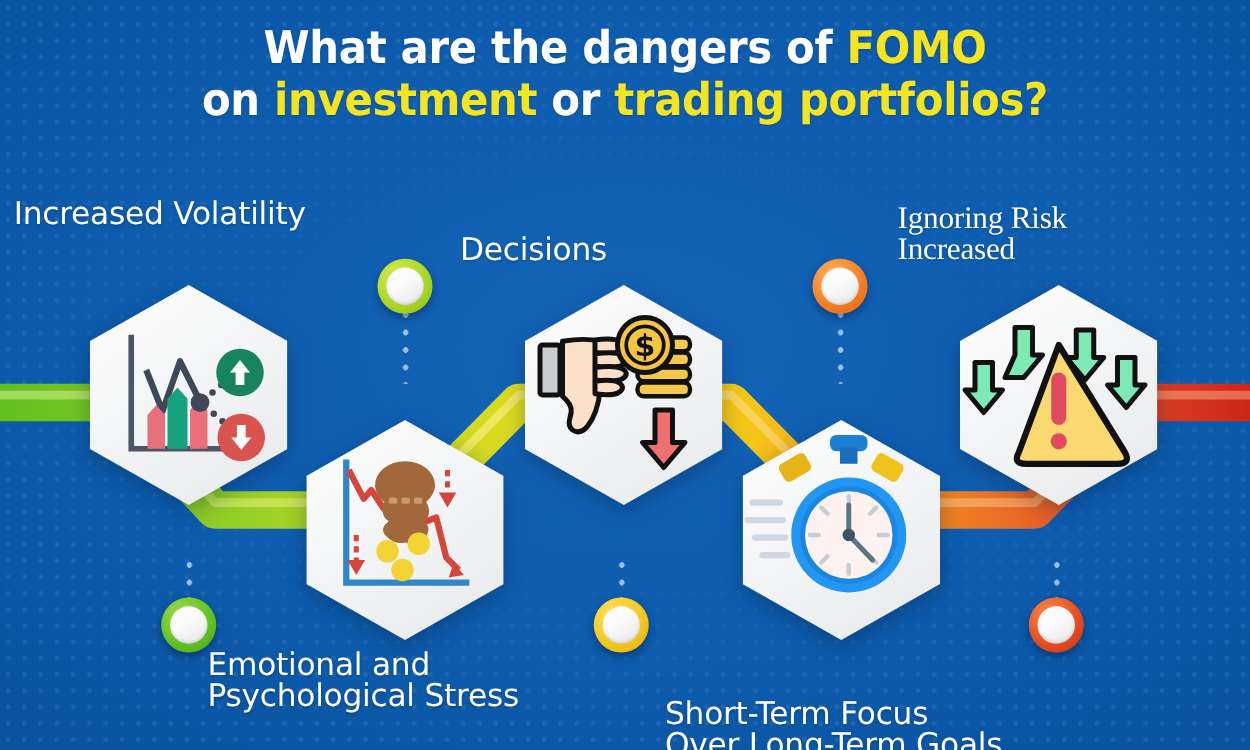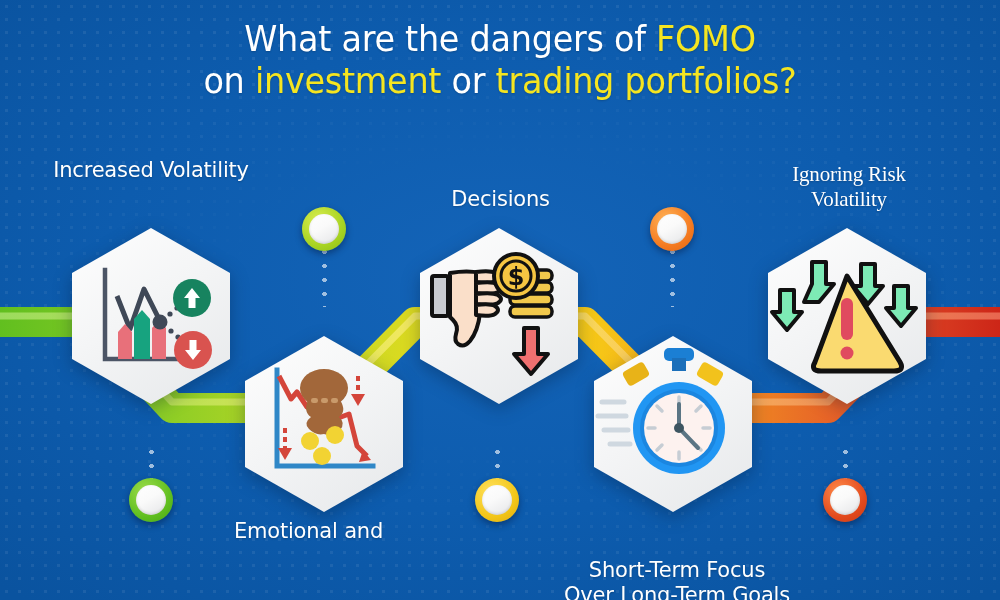--- a/index.html
+++ b/index.html
@@ -23,21 +23,21 @@
       radial-gradient(ellipse 560px 300px at 50% 50%, rgba(0,0,0,0) 45%, rgba(0,0,0,1) 92%);
     mask-image:
       radial-gradient(ellipse 560px 300px at 50% 50%, rgba(0,0,0,0) 45%, rgba(0,0,0,1) 92%);
   }
   
   .title{
     position:absolute; top:18px; left:0; width:100%;
     text-align:center;
     color:#ffffff;
     font-family:"DejaVu Sans", sans-serif;
-    font-weight:normal;
+    font-weight:bold;
     font-size:36px;
     line-height:42px;
     letter-spacing:-.3px;
     z-index:6;
     text-shadow:0 1px 2px rgba(0,0,0,.18);
   }
   .title .hl{ color:#f5e520; }
   .title .ln{ display:block; transform:scaleX(.93); }
   
   .ribbon{ position:absolute; left:0; top:0; width:1000px; height:600px; z-index:1; }
@@ -52,23 +52,23 @@
     background:linear-gradient(145deg,#fefefe 0%,#f4f5f6 45%,#e6e8ea 100%);
     clip-path:polygon(50% 0%, 100% 25.5%, 100% 74.5%, 50% 100%, 0% 74.5%, 0% 25.5%);
   }
   .hex svg{ position:absolute; inset:0; width:100%; height:100%; }
   .hex-up   { top:228px; }
   .hex-down { top:336px; }
   
   .lbl{
     position:absolute; z-index:5;
     color:#ffffff;
-    font-size:21px;
+    font-size:25px;
     line-height:25px;
-    text-align:center;
+    text-align:left;
     font-family:"DejaVu Sans", sans-serif;
     letter-spacing:-.2px;
     text-shadow:0 1px 2px rgba(0,0,0,.22);
   }
   
   .marker{
     position:absolute; z-index:5;
     width:44px; height:44px; border-radius:50%;
     display:flex; align-items:center; justify-content:center;
     box-shadow:0 3px 7px rgba(0,10,40,.40);
@@ -190,20 +190,21 @@
     <g stroke="#d4453a" stroke-width="4" fill="#d4453a">
       <path d="M40 92 L40 112" stroke-dasharray="5 4"></path>
       <path d="M40 124 L33 112 L47 112 Z" stroke="none"></path>
       <path d="M113 40 L113 58" stroke-dasharray="5 4"></path>
       <path d="M113 70 L106 58 L120 58 Z" stroke="none"></path>
     </g>
   </svg>
 </div>
 <div class="lbl" style="left:166px; top:519px; width:285px;">
   <span>Emotional and</span><br>
+  <span>Psychological Stress</span>
 </div>
 <div class="marker" style="left:302px; top:207px; background:radial-gradient(circle at 36% 30%, #d7ec4f, #a7d321 62%, #8cbb18 100%);">
   <div class="core"></div>
 </div>
 
 <div class="hex hex-up" style="left:420px;">
   <div class="shape"></div>
   <svg viewBox="0 0 158 176">
     <g stroke="#111111" stroke-width="4" stroke-linejoin="round">
       <rect x="12" y="48" width="16" height="40" rx="2" fill="#c9ccd1"></rect>
@@ -295,17 +296,17 @@
     </g>
     <g>
       <path d="M79 48 L132 134 q5 9 -6 9 L53 143 q-11 0 -6 -9 Z" fill="#fada70" stroke="#111111" stroke-width="5" stroke-linejoin="round"></path>
       <rect x="73" y="70" width="12" height="42" rx="6" fill="#e04a5f"></rect>
       <circle cx="79" cy="125" r="6.5" fill="#e04a5f"></circle>
     </g>
   </svg>
 </div>
 <div class="lbl" style="left:718px; top:162px; width:262px;font-family:Liberation Serif, serif;">
   <span>Ignoring Risk</span><br>
-  <span>Volatility</span>
+  <span>Increased</span>
 </div>
 <div class="marker" style="left:823px; top:478px; background:radial-gradient(circle at 36% 30%, #ff8a4a, #e2491d 62%, #c93a12 100%);">
   <div class="core"></div>
 </div>
 
 </body></html>

